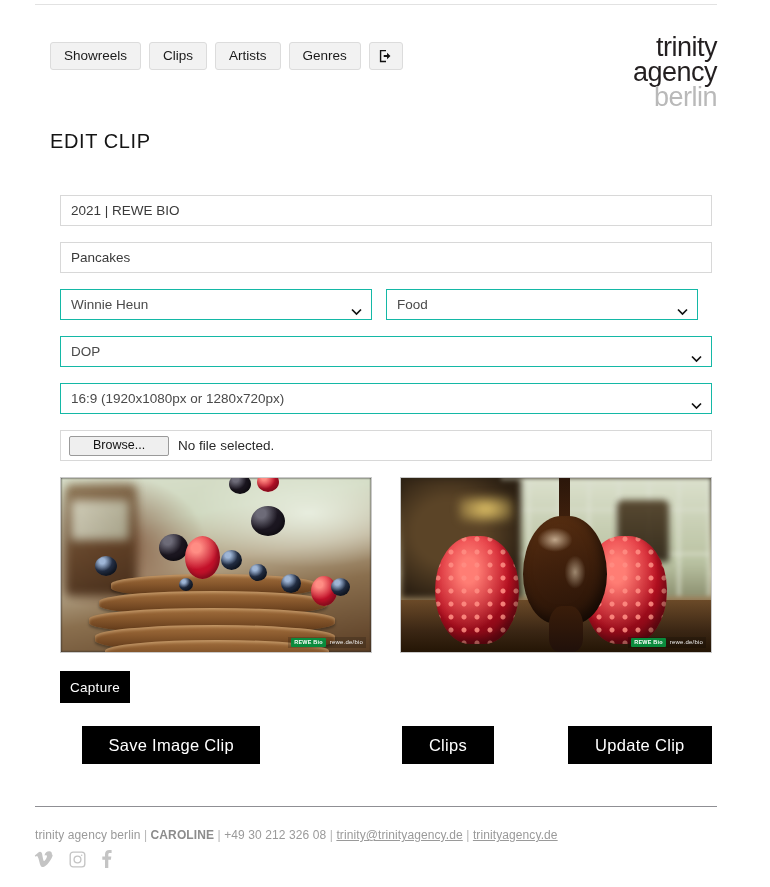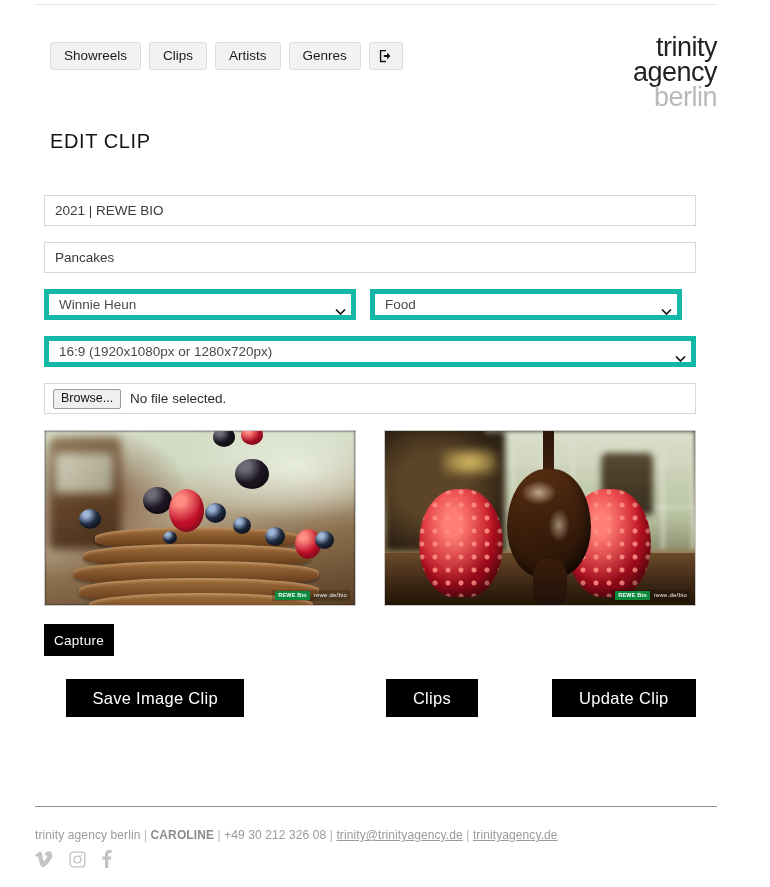--- a/index.html
+++ b/index.html
@@ -59,21 +59,21 @@
 
   .page-title {
     margin: 0;
     padding: 20px 0 0 50px;
     font-size: 20px;
     font-weight: 400;
     letter-spacing: 0.6px;
     color: #141414;
   }
 
-  .form { position: absolute; left: 44px; top: 85px; width: 652px; }
+  .form { position: absolute; left: 60px; top: 85px; width: 652px; }
 
   .row { display: flex; gap: 14px; margin-bottom: 16px; }
 
   .field {
     width: 100%;
     height: 31px;
     border: 1px solid #d8d8d8;
     background: #ffffff;
     font-size: 13.5px;
     color: #3a3a3a;
@@ -82,21 +82,21 @@
     border-radius: 0;
   }
   .field::placeholder { color: #7c7c7c; }
 
   .select-wrap { position: relative; flex: 1 1 auto; }
   .select-wrap.half { flex: 0 0 312px; }
   .select-wrap.full { flex: 1 1 100%; }
   .select-field {
     width: 100%;
     height: 31px;
-    border: 5px solid #14b8a6;
+    border: 1px solid #14b8a6;
     background: #ffffff;
     font-size: 13.5px;
     color: #4a4a4a;
     padding: 0 28px 0 10px;
     appearance: none;
     -webkit-appearance: none;
     font-family: "Liberation Sans", sans-serif;
     border-radius: 0;
     cursor: pointer;
   }
@@ -115,21 +115,21 @@
     display: flex;
     align-items: center;
     padding: 0 8px;
     margin-bottom: 16px;
   }
   .browse-btn {
     background: #efefef;
     border: 1px solid #9a9a9a;
     border-radius: 2px;
     font-size: 12.5px;
-    padding: 1px 7px 2px;
+    padding: 1px 23px 2px;
     color: #111;
     cursor: pointer;
     font-family: "Liberation Sans", sans-serif;
     line-height: 1.2;
   }
   .file-status { font-size: 13.5px; color: #2a2a2a; margin-left: 9px; }
 
   
   .thumbs { display: flex; gap: 28px; margin-top: 10px; }
   .thumb {
@@ -388,20 +388,32 @@
             <option>Food</option>
           </select>
           <span class="chev">
             <svg width="11" height="7" viewBox="0 0 11 7" fill="none" stroke="#111" stroke-width="1.7">
               <path d="M1 1l4.5 4.5L10 1"></path>
             </svg>
           </span>
         </div>
       </div>
 
+      <div class="row">
+        <div class="select-wrap full">
+          <select class="select-field">
+            <option>DOP</option>
+          </select>
+          <span class="chev">
+            <svg width="11" height="7" viewBox="0 0 11 7" fill="none" stroke="#111" stroke-width="1.7">
+              <path d="M1 1l4.5 4.5L10 1"></path>
+            </svg>
+          </span>
+        </div>
+      </div>
 
       <div class="row">
         <div class="select-wrap full">
           <select class="select-field">
             <option>16:9 (1920x1080px or 1280x720px)</option>
           </select>
           <span class="chev">
             <svg width="11" height="7" viewBox="0 0 11 7" fill="none" stroke="#111" stroke-width="1.7">
               <path d="M1 1l4.5 4.5L10 1"></path>
             </svg>

